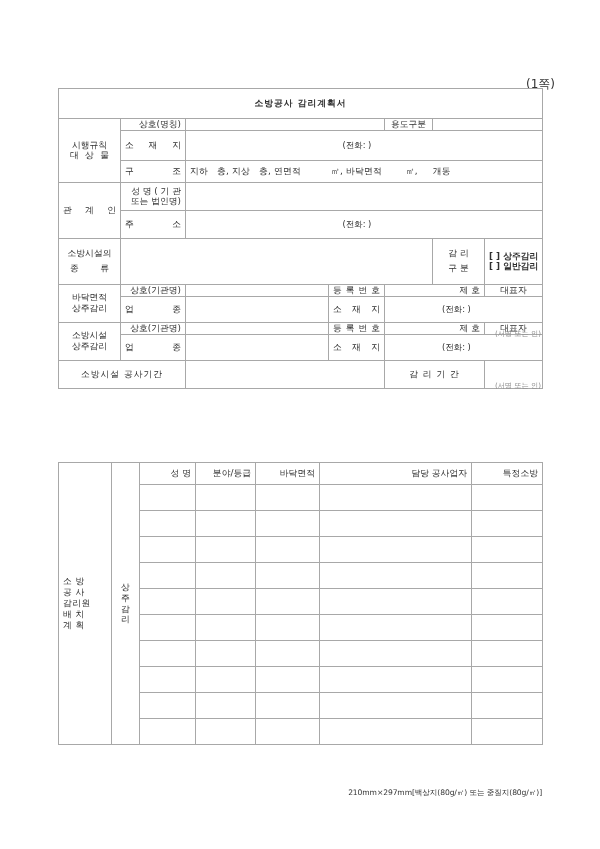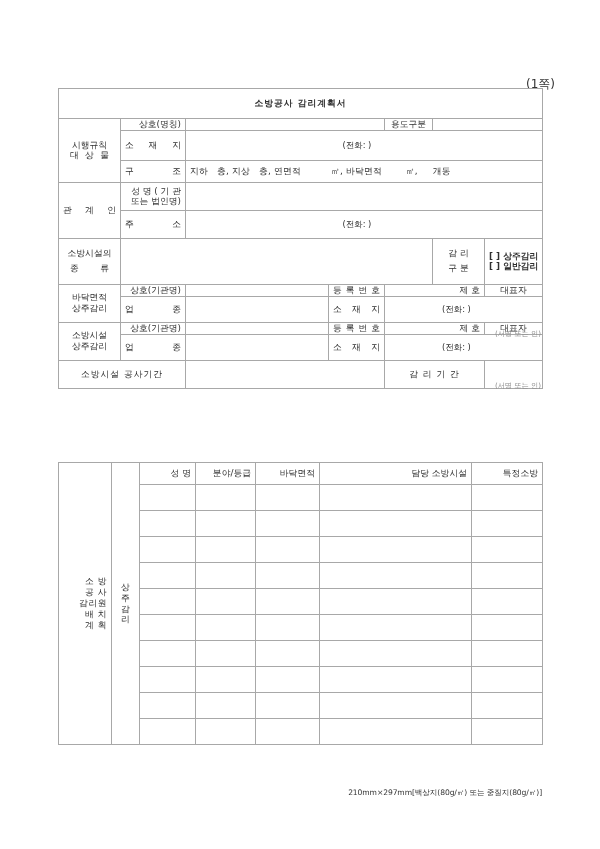--- a/index.html
+++ b/index.html
@@ -81,21 +81,21 @@
     display: block;
     text-align: center;
     padding-right: 14px;
     font-size: 8.4px;
   }
   .structure { padding-left: 8px; letter-spacing: 0.2px; }
   .structure span { white-space: pre; }
   .chk { line-height: 1.65; padding-left: 4px; white-space: nowrap; font-weight: bold; }
 
   .vert-label {
-    text-align: right;
+    text-align: left;
     line-height: 2.55;
     font-size: 8.8px;
     letter-spacing: 0.5px;
   }
   .vert-label-narrow {
     text-align: center;
     line-height: 2.75;
     font-size: 8.8px;
   }
   .hdr-c { text-align: right; height: 22px; }
@@ -267,21 +267,21 @@
       </td>
       <td class="vert-label-narrow" rowspan="11">
         <div>상</div>
         <div>주</div>
         <div>감</div>
         <div>리</div>
       </td>
       <td class="hdr-c">성    명</td>
       <td class="hdr-c">분야/등급</td>
       <td class="hdr-c">바닥면적</td>
-      <td class="hdr-c">담당 소방시설</td>
+      <td class="hdr-c">담당 공사업자</td>
       <td class="hdr-c">특정소방</td>
     </tr>
 
     <tr class="row-blank">
       <td></td>
       <td></td>
       <td></td>
       <td></td>
       <td></td>
     </tr>

